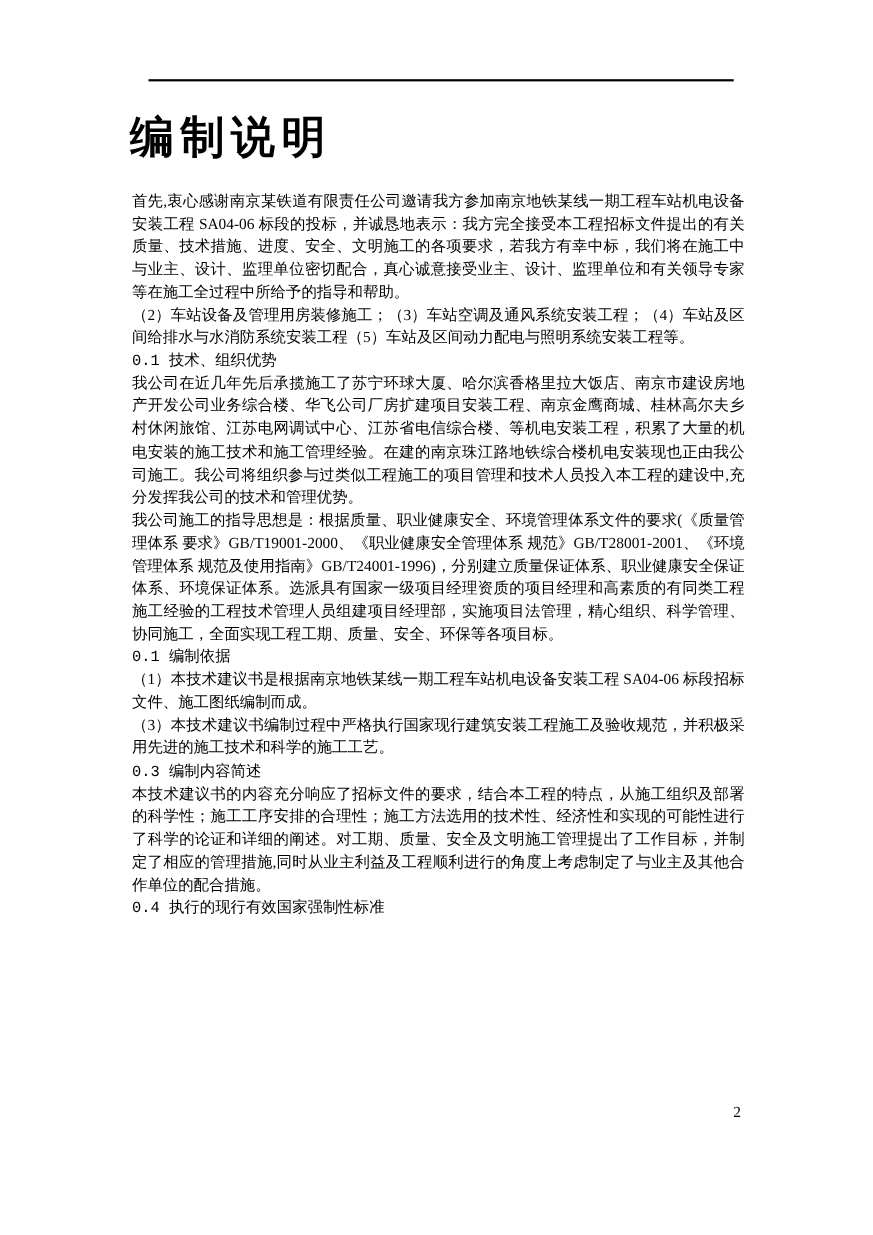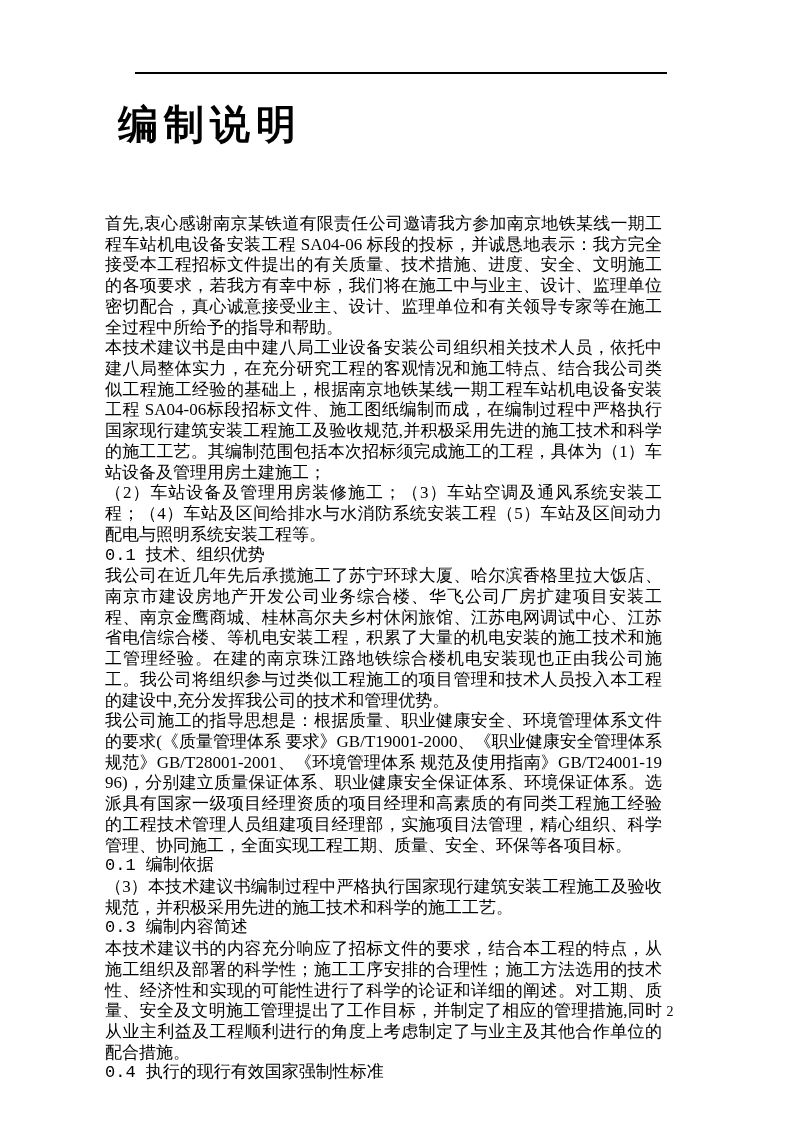--- a/index.html
+++ b/index.html
@@ -34,26 +34,25 @@
     top: 100px;
     font-size: 40px;
     line-height: 50px;
     font-weight: bold;
     letter-spacing: 6px;
     white-space: nowrap;
     font-family: Liberation Serif, serif;
   }
   .content {
     position: absolute;
-    left: 105px;
+    left: 120px;
     top: 174px;
     width: 557px;
-    font-size: 17px;
+    font-size: 14px;
     line-height: 20.72px;
-    margin-top: 40px;
   }
   .content .para {
     margin: 0;
     text-align: justify;
     text-justify: inter-ideograph;
     word-break: break-all;
   }
   .content .para.heading {
     text-align: left;
     font-family: Liberation Mono, monospace;
@@ -69,25 +68,25 @@
   }
 </style>
 </head>
 <body>
 
 <div class="page">
   <div class="header-rule"></div>
   <h1 class="doc-title">编制说明</h1>
   <div class="content">
       <p class="para">首先,衷心感谢南京某铁道有限责任公司邀请我方参加南京地铁某线一期工程车站机电设备安装工程 SA04-06 标段的投标，并诚恳地表示：我方完全接受本工程招标文件提出的有关质量、技术措施、进度、安全、文明施工的各项要求，若我方有幸中标，我们将在施工中与业主、设计、监理单位密切配合，真心诚意接受业主、设计、监理单位和有关领导专家等在施工全过程中所给予的指导和帮助。</p>
-      <p class="para">本技术建议书是由中建八局工业设备安装公司组织相关技术人员，依托中建八局整体实力，在充分研究工程的客观情况和施工特点、结合我公司类似工程施工经验的基础上，根据南京地铁某线一期工程车站机电设备安装工程 SA04-06标段招标文件、施工图纸编制而成，在编制过程中严格执行国家现行建筑安装工程施工及验收规范,并积极采用先进的施工技术和科学的施工工艺。其编制范围包括本次招标须完成施工的工程，具体为（1）车站设备及管理用房土建施工；</p>
       <p class="para">（2）车站设备及管理用房装修施工；（3）车站空调及通风系统安装工程；（4）车站及区间给排水与水消防系统安装工程（5）车站及区间动力配电与照明系统安装工程等。</p>
       <p class="para heading">0.1 技术、组织优势</p>
       <p class="para">我公司在近几年先后承揽施工了苏宁环球大厦、哈尔滨香格里拉大饭店、南京市建设房地产开发公司业务综合楼、华飞公司厂房扩建项目安装工程、南京金鹰商城、桂林高尔夫乡村休闲旅馆、江苏电网调试中心、江苏省电信综合楼、等机电安装工程，积累了大量的机电安装的施工技术和施工管理经验。在建的南京珠江路地铁综合楼机电安装现也正由我公司施工。我公司将组织参与过类似工程施工的项目管理和技术人员投入本工程的建设中,充分发挥我公司的技术和管理优势。</p>
       <p class="para">我公司施工的指导思想是：根据质量、职业健康安全、环境管理体系文件的要求(《质量管理体系 要求》GB/T19001-2000、《职业健康安全管理体系 规范》GB/T28001-2001、《环境管理体系 规范及使用指南》GB/T24001-1996)，分别建立质量保证体系、职业健康安全保证体系、环境保证体系。选派具有国家一级项目经理资质的项目经理和高素质的有同类工程施工经验的工程技术管理人员组建项目经理部，实施项目法管理，精心组织、科学管理、协同施工，全面实现工程工期、质量、安全、环保等各项目标。</p>
       <p class="para heading">0.1 编制依据</p>
+      <p class="para">（1）本技术建议书是根据南京地铁某线一期工程车站机电设备安装工程 SA04-06 标段招标文件、施工图纸编制而成。</p>
       <p class="para">（3）本技术建议书编制过程中严格执行国家现行建筑安装工程施工及验收规范，并积极采用先进的施工技术和科学的施工工艺。</p>
       <p class="para heading">0.3 编制内容简述</p>
       <p class="para">本技术建议书的内容充分响应了招标文件的要求，结合本工程的特点，从施工组织及部署的科学性；施工工序安排的合理性；施工方法选用的技术性、经济性和实现的可能性进行了科学的论证和详细的阐述。对工期、质量、安全及文明施工管理提出了工作目标，并制定了相应的管理措施,同时从业主利益及工程顺利进行的角度上考虑制定了与业主及其他合作单位的配合措施。</p>
       <p class="para heading">0.4 执行的现行有效国家强制性标准</p>
     </div>
   <div class="page-number">2</div>
 </div>
 
 </body></html>

